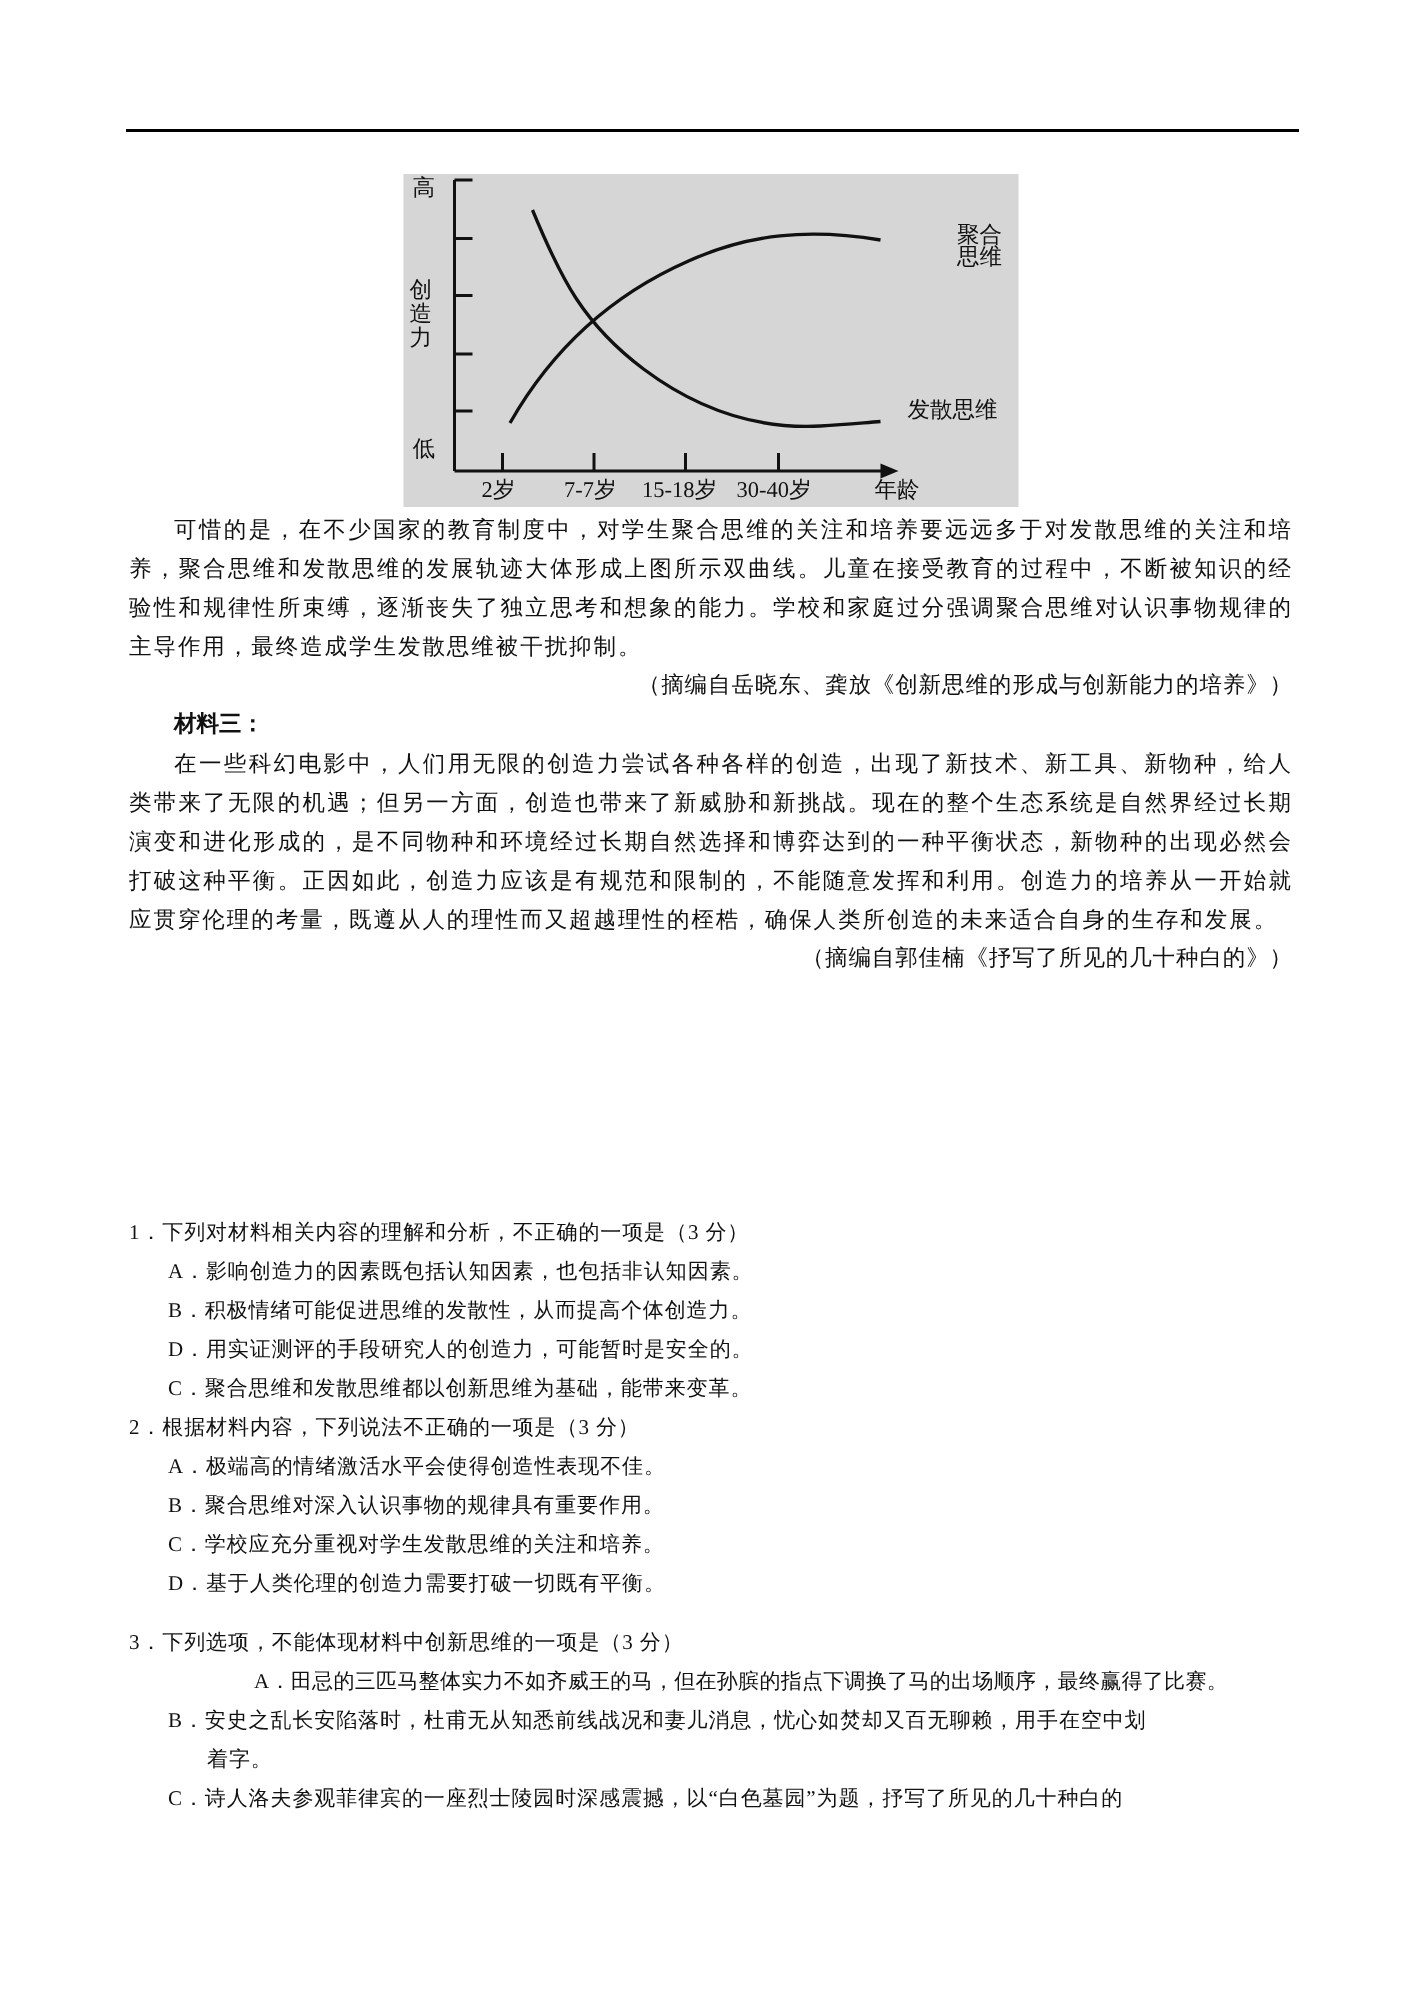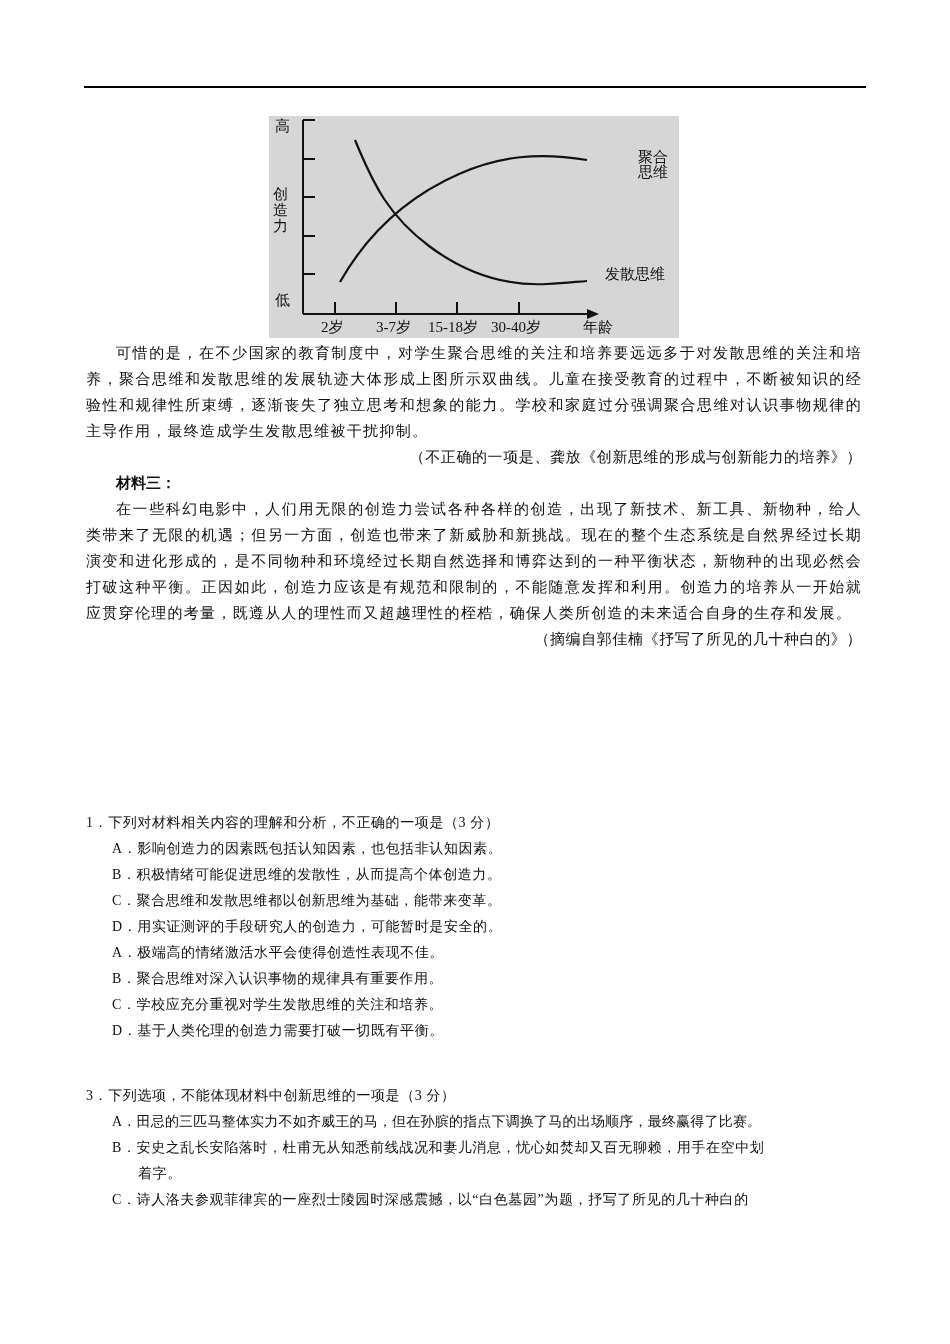--- a/index.html
+++ b/index.html
@@ -61,53 +61,54 @@
     <line x1="250" y1="186" x2="250" y2="198" stroke="#111" stroke-width="2"></line>
 
     <path d="M 71 166 C 100 115, 140 80, 190 58 C 230 40, 270 36, 318 44" fill="none" stroke="#111" stroke-width="2.2"></path>
 
     <path d="M 86 24 C 105 70, 120 100, 160 130 C 200 160, 240 170, 278 168 C 295 167, 305 166, 318 165" fill="none" stroke="#111" stroke-width="2.2"></path>
   </svg>
   <span class="lbl" style="left:6px; top:3px;">高</span>
   <span class="lbl" style="left:4px; top:70px; width:16px; line-height:16px; word-break:break-all;">创造力</span>
   <span class="lbl" style="left:6px; top:177px;">低</span>
   <span class="lbl" style="left:52px; top:204px;">2岁</span>
-  <span class="lbl" style="left:107px; top:204px;">3-7岁</span>
+  <span class="lbl" style="left:107px; top:204px;">7-7岁</span>
   <span class="lbl" style="left:159px; top:204px;">15-18岁</span>
   <span class="lbl" style="left:222px; top:204px;">30-40岁</span>
   <span class="lbl" style="left:314px; top:204px;">年龄</span>
   <span class="lbl" style="left:321px; top:34px;margin-left:48px;">聚合思维</span>
   <span class="lbl" style="left:336px; top:151px;">发散思维</span>
 </div>
 
 <div class="text-block" style="top:340px;">
   <p class="para">可惜的是，在不少国家的教育制度中，对学生聚合思维的关注和培养要远远多于对发散思维的关注和培养，聚合思维和发散思维的发展轨迹大体形成上图所示双曲线。儿童在接受教育的过程中，不断被知识的经验性和规律性所束缚，逐渐丧失了独立思考和想象的能力。学校和家庭过分强调聚合思维对认识事物规律的主导作用，最终造成学生发散思维被干扰抑制。</p>
-  <p class="para source" style="margin:0;">（不正确的一项是、龚放《创新思维的形成与创新能力的培养》）</p>
+  <p class="para source" style="margin:0;">（摘编自岳晓东、龚放《创新思维的形成与创新能力的培养》）</p>
 </div>
 
 <div class="text-block" style="top:470px;">
   <p class="heading" style="margin:0;">材料三：</p>
   <p class="para">在一些科幻电影中，人们用无限的创造力尝试各种各样的创造，出现了新技术、新工具、新物种，给人类带来了无限的机遇；但另一方面，创造也带来了新威胁和新挑战。现在的整个生态系统是自然界经过长期演变和进化形成的，是不同物种和环境经过长期自然选择和博弈达到的一种平衡状态，新物种的出现必然会打破这种平衡。正因如此，创造力应该是有规范和限制的，不能随意发挥和利用。创造力的培养从一开始就应贯穿伦理的考量，既遵从人的理性而又超越理性的桎梏，确保人类所创造的未来适合自身的生存和发展。</p>
   <p class="para source" style="margin:0;">（摘编自郭佳楠《抒写了所见的几十种白的》）</p>
 </div>
 
 <div class="q-block" style="top:810px;">
   <p class="q-stem">1．下列对材料相关内容的理解和分析，不正确的一项是（3 分）</p>
   <p class="q-opt">A．影响创造力的因素既包括认知因素，也包括非认知因素。</p>
   <p class="q-opt">B．积极情绪可能促进思维的发散性，从而提高个体创造力。</p>
+  <p class="q-opt">D．用实证测评的手段研究人的创造力，可能暂时是安全的。</p>
   <p class="q-opt">C．聚合思维和发散思维都以创新思维为基础，能带来变革。</p>
-  <p class="q-opt">D．用实证测评的手段研究人的创造力，可能暂时是安全的。</p>
 </div>
 
 <div class="q-block" style="top:940px;">
+  <p class="q-stem">2．根据材料内容，下列说法不正确的一项是（3 分）</p>
   <p class="q-opt">A．极端高的情绪激活水平会使得创造性表现不佳。</p>
   <p class="q-opt">B．聚合思维对深入认识事物的规律具有重要作用。</p>
   <p class="q-opt">C．学校应充分重视对学生发散思维的关注和培养。</p>
   <p class="q-opt">D．基于人类伦理的创造力需要打破一切既有平衡。</p>
 </div>
 
 <div class="q-block" style="top:1071px;margin-top:12px;">
   <p class="q-stem">3．下列选项，不能体现材料中创新思维的一项是（3 分）</p>
-  <p class="q-opt" style="white-space:nowrap; letter-spacing:0.2px;">A．田忌的三匹马整体实力不如齐威王的马，但在孙膑的指点下调换了马的出场顺序，最终赢得了比赛。</p>
+  <p class="q-opt" style="white-space:nowrap; letter-spacing:0.2px;text-align:center;">A．田忌的三匹马整体实力不如齐威王的马，但在孙膑的指点下调换了马的出场顺序，最终赢得了比赛。</p>
   <p class="q-opt">B．安史之乱长安陷落时，杜甫无从知悉前线战况和妻儿消息，忧心如焚却又百无聊赖，用手在空中划</p>
   <p class="q-opt" style="padding-left:52px;">着字。</p>
   <p class="q-opt">C．诗人洛夫参观菲律宾的一座烈士陵园时深感震撼，以“白色墓园”为题，抒写了所见的几十种白的</p>
 </div>
 
 </body></html>

